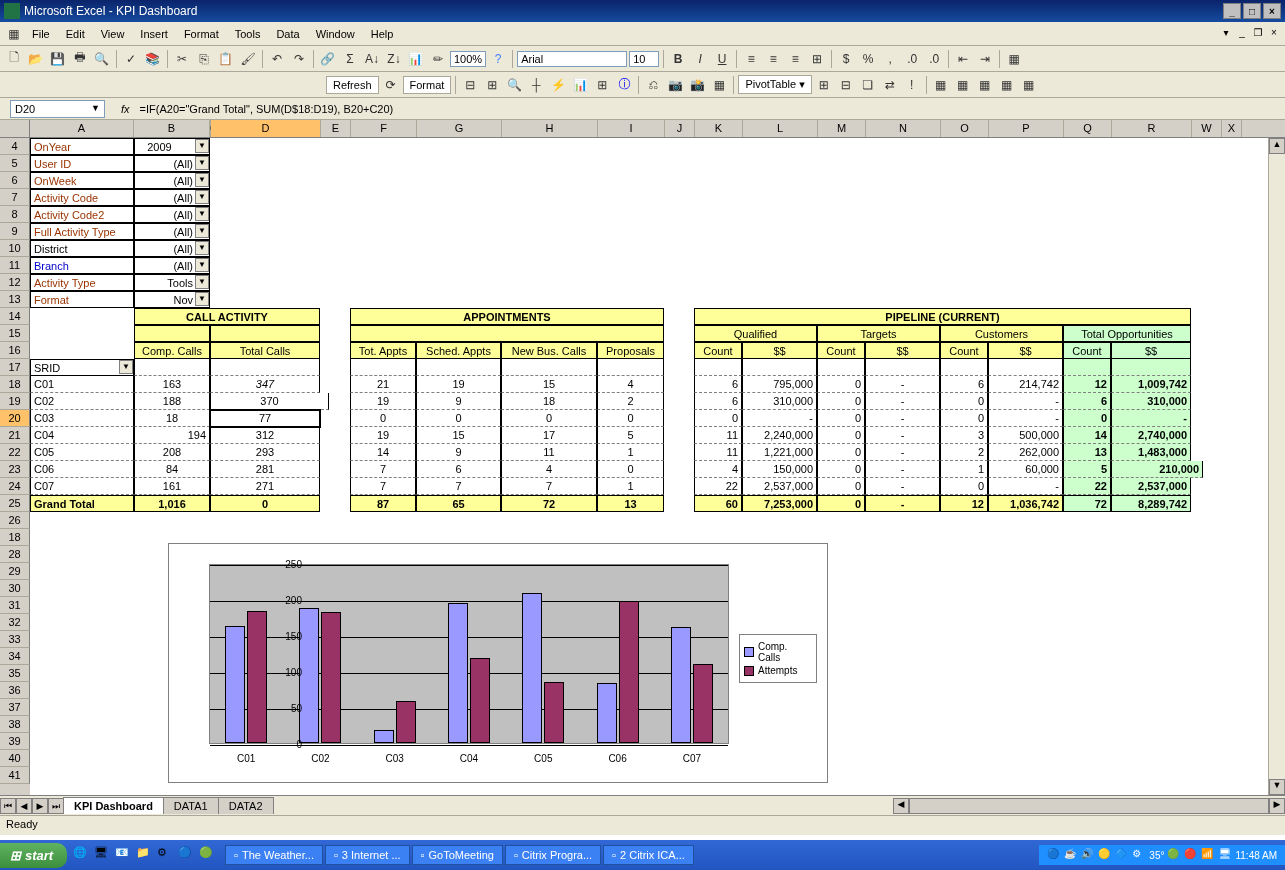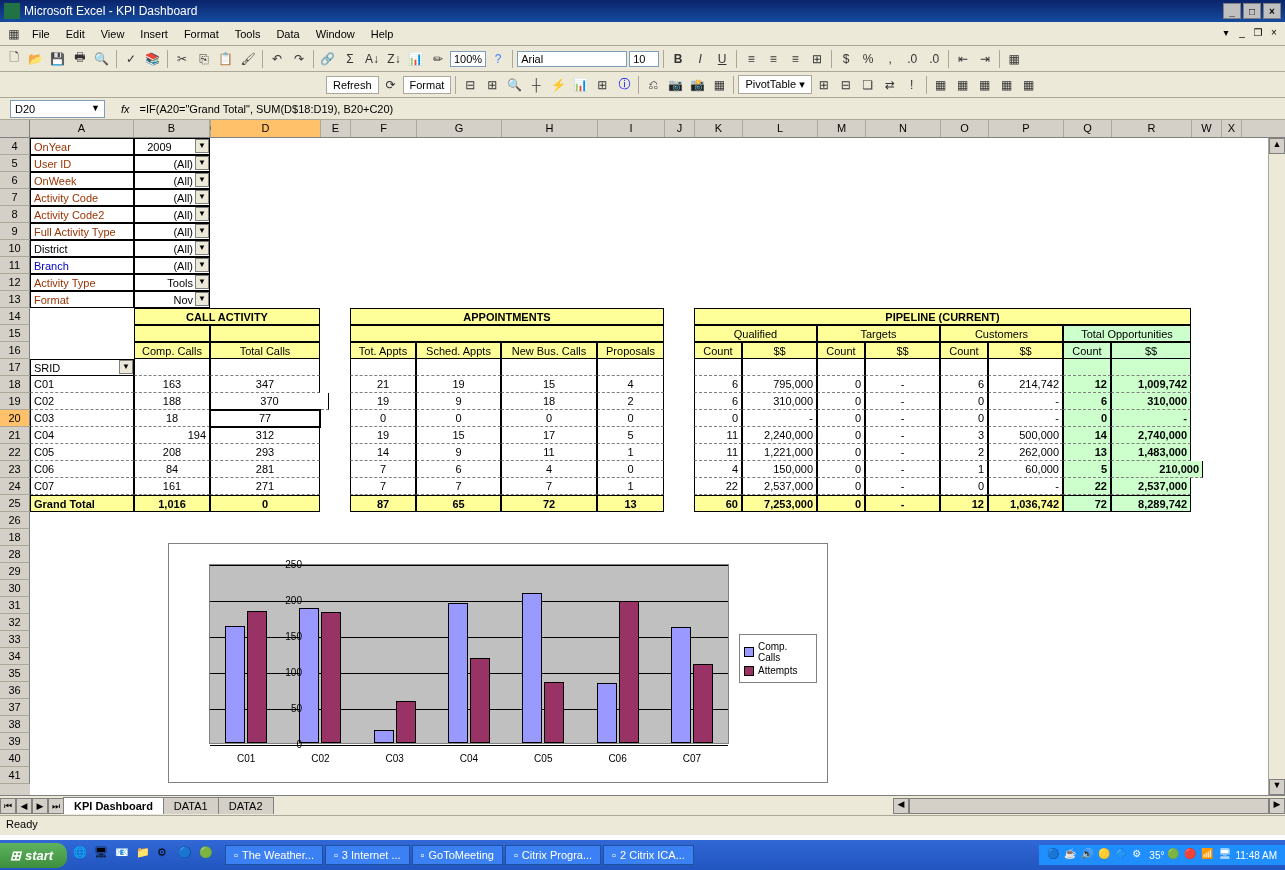--- a/index.html
+++ b/index.html
@@ -372,21 +372,21 @@
         <div class="cell tblhdr" style="left: 910px; top: 204px; width: 48px; height: 17px; text-align: center;">Count</div>
         <div class="cell tblcell" style="left: 910px; top: 221px; width: 48px; height: 17px;"></div>
         <div class="cell tblhdr" style="left: 958px; top: 204px; width: 75px; height: 17px; text-align: center;">$$</div>
         <div class="cell tblcell" style="left: 958px; top: 221px; width: 75px; height: 17px;"></div>
         <div class="cell tblhdr green" style="left: 1033px; top: 204px; width: 48px; height: 17px; text-align: center;">Count</div>
         <div class="cell tblcell" style="left: 1033px; top: 221px; width: 48px; height: 17px; background: rgb(204, 255, 204);"></div>
         <div class="cell tblhdr green" style="left: 1081px; top: 204px; width: 80px; height: 17px; text-align: center;">$$</div>
         <div class="cell tblcell" style="left: 1081px; top: 221px; width: 80px; height: 17px; background: rgb(204, 255, 204);"></div>
         <div class="cell tblcell left" style="left: 0px; top: 238px; width: 104px; height: 17px; border-left: 1px solid rgb(0, 0, 0);">C01</div>
         <div class="cell tblcell" style="left: 104px; top: 238px; width: 76px; height: 17px; text-align: center;">163</div>
-        <div class="cell tblcell" style="left: 180px; top: 238px; width: 110px; height: 17px; text-align: center;">347</div>
+        <div class="cell tblcell" style="left: 180px; top: 238px; width: 110px; height: 17px; text-align: center; font-style: italic;">347</div>
         <div class="cell tblcell" style="left: 320px; top: 238px; width: 66px; height: 17px; text-align: center;">21</div>
         <div class="cell tblcell" style="left: 386px; top: 238px; width: 85px; height: 17px; text-align: center;">19</div>
         <div class="cell tblcell" style="left: 471px; top: 238px; width: 96px; height: 17px; text-align: center;">15</div>
         <div class="cell tblcell" style="left: 567px; top: 238px; width: 67px; height: 17px; text-align: center;">4</div>
         <div class="cell tblcell" style="left: 664px; top: 238px; width: 48px; height: 17px; text-align: right;">6</div>
         <div class="cell tblcell" style="left: 712px; top: 238px; width: 75px; height: 17px; text-align: right;">795,000</div>
         <div class="cell tblcell" style="left: 787px; top: 238px; width: 48px; height: 17px; text-align: right;">0</div>
         <div class="cell tblcell" style="left: 835px; top: 238px; width: 75px; height: 17px; text-align: center;">-</div>
         <div class="cell tblcell" style="left: 910px; top: 238px; width: 48px; height: 17px; text-align: right;">6</div>
         <div class="cell tblcell" style="left: 958px; top: 238px; width: 75px; height: 17px; text-align: right;">214,742</div>

